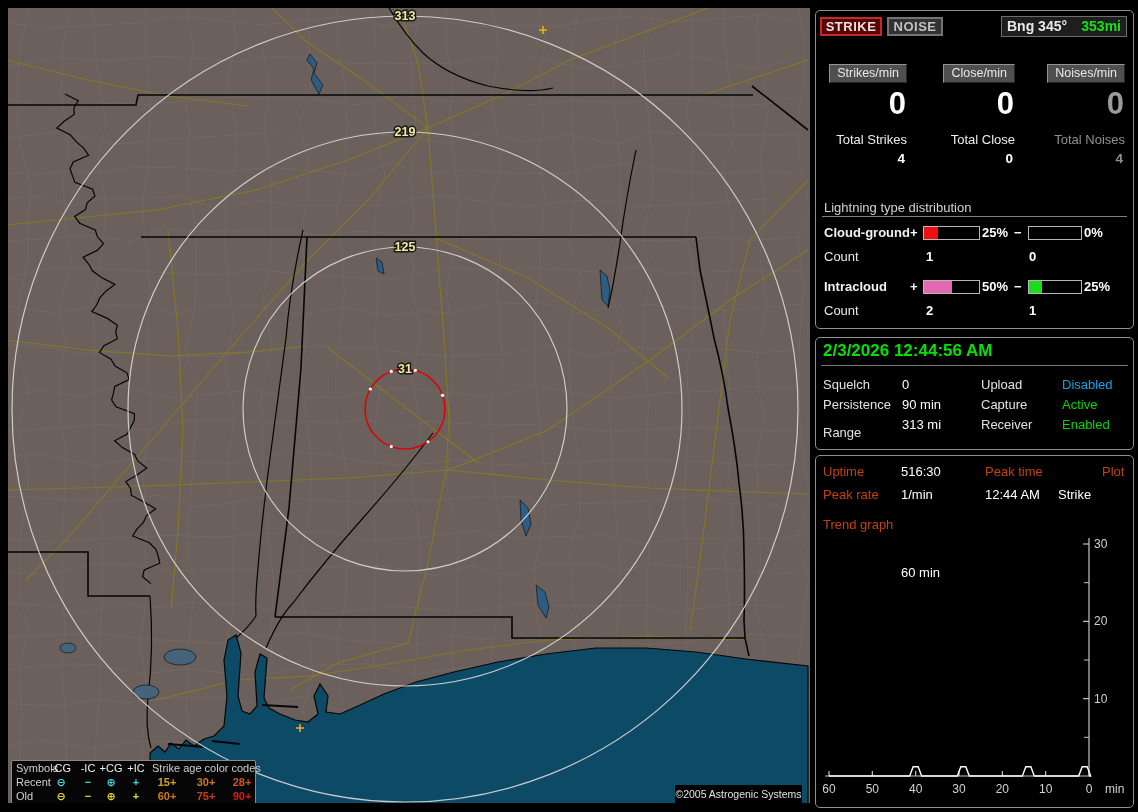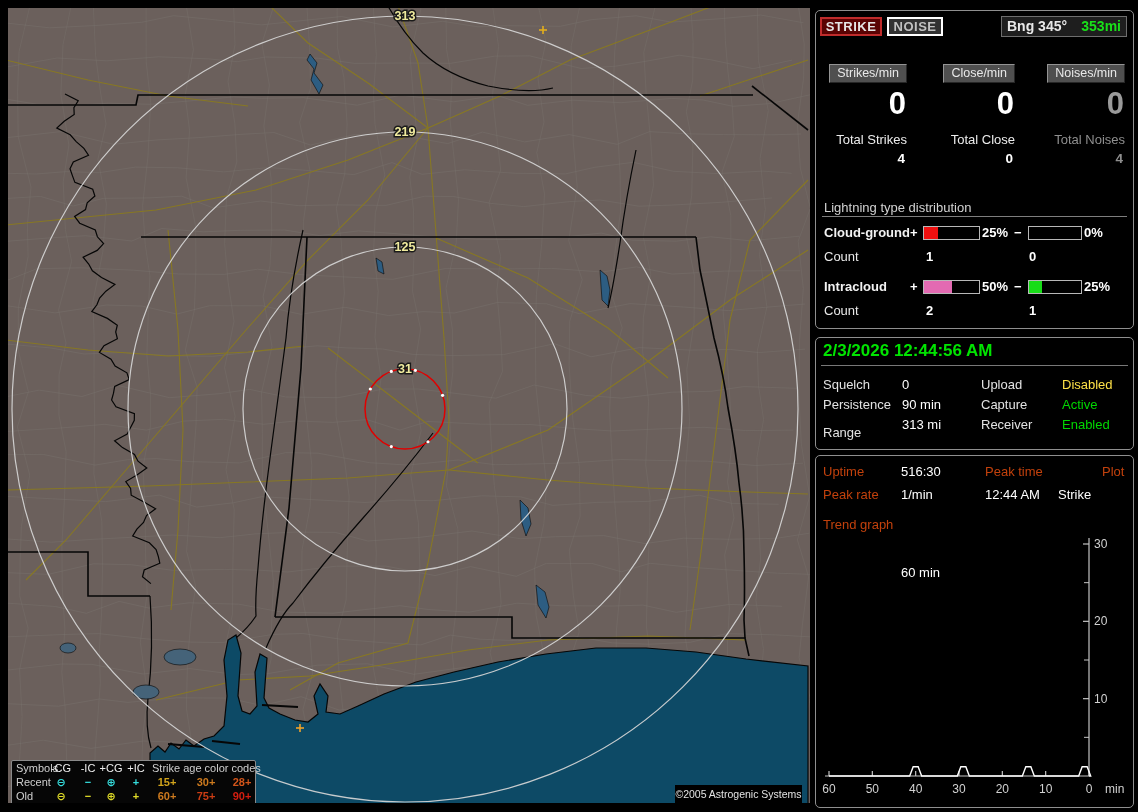--- a/index.html
+++ b/index.html
@@ -18,21 +18,21 @@
                 color:#e2e2e2;font-size:10.5px;line-height:18px;text-align:center;white-space:nowrap;}
   
   .panel{position:absolute;background:#000;border:1px solid #8f8f8f;border-radius:5px;}
   #panel1{left:815px;top:10px;width:317px;height:317px;}
   #panel2{left:815px;top:337px;width:317px;height:111px;}
   #panel3{left:815px;top:455px;width:317px;height:351px;}
   .btn-strike{position:absolute;left:4px;top:6px;width:62px;height:19px;background:#5a0303;
       border:2px solid #bf2c2c;color:#e6e4e4;font-weight:bold;font-size:13px;line-height:15px;
       text-align:center;letter-spacing:.5px;box-sizing:border-box;}
   .btn-noise{position:absolute;left:71px;top:6px;width:56px;height:19px;background:#323232;
-      border:2px solid #ffffff;color:#c2c2c2;font-weight:bold;font-size:13px;line-height:15px;
+      border:2px solid #737373;color:#c2c2c2;font-weight:bold;font-size:13px;line-height:15px;
       text-align:center;letter-spacing:.5px;box-sizing:border-box;}
   .bng{position:absolute;left:185px;top:5px;width:126px;height:21px;background:#1e1e1e;
       border:1px solid #6e6e6e;box-sizing:border-box;font-size:14px;font-weight:bold;line-height:19px;
       padding:0 5px;display:flex;justify-content:space-between;}
   .bng .b-dist{color:#19e019;}
   .rate-col{position:absolute;width:94px;text-align:right;}
   .rate-btn{display:inline-block;background:#4f4f4f;color:#e8e8e8;font-size:12.5px;line-height:15px;
       padding:1px 7px;border:1px solid;border-color:#949494 #262626 #262626 #949494;margin-right:1px;}
   .rate-val{font-size:31px;font-weight:bold;color:#fff;padding-right:2px;margin-top:3px;}
   .tot-lab{font-size:13px;color:#ececec;padding-right:1px;}
@@ -307,21 +307,21 @@
     <div class="hr2"></div>
 
     <span class="set-lab" style="left:7px;top:39px;">Squelch</span>
     <span class="set-val" style="left:86px;top:39px;">0</span>
     <span class="set-lab" style="left:7px;top:59px;">Persistence</span>
     <span class="set-val" style="left:86px;top:59px;">90 min</span>
     <span class="set-lab" style="left:7px;top:79px;margin-top:8px;">Range</span>
     <span class="set-val" style="left:86px;top:79px;">313 mi</span>
 
     <span class="set-lab" style="left:165px;top:39px;">Upload</span>
-    <span class="set-val" style="left: 246px; top: 39px; color: #fde047;">Disabled</span>
+    <span class="set-val" style="left: 246px; top: 39px; color: #0ea5e9;">Disabled</span>
     <span class="set-lab" style="left:165px;top:59px;">Capture</span>
     <span class="set-val" style="left: 246px; top: 59px; color: rgb(0, 216, 0);">Active</span>
     <span class="set-lab" style="left:165px;top:79px;">Receiver</span>
     <span class="set-val" style="left: 246px; top: 79px; color: rgb(0, 216, 0);">Enabled</span>
   </div>
 
   <div id="panel3" class="panel">
     <span class="ses-lab" style="left:7px;top:8px;">Uptime</span>
     <span class="ses-val" style="left:85px;top:8px;">516:30</span>
     <span class="ses-lab" style="left:169px;top:8px;">Peak time</span>

